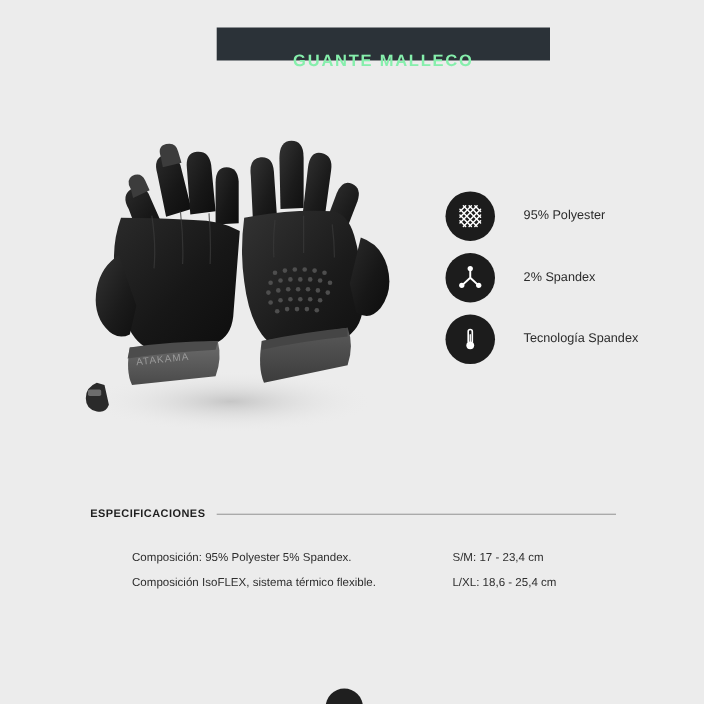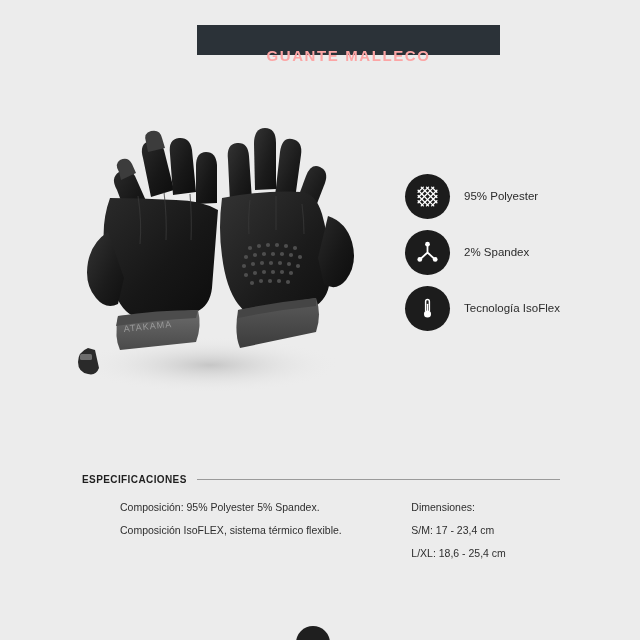--- a/index.html
+++ b/index.html
@@ -28,21 +28,21 @@
     top: 25px;
     left: 197px;
     width: 303px;
     height: 30px;
     background: #2b3238;
     display: flex;
     align-items: center;
     justify-content: center;
   }
   .title-bar .title-text {
-    color: #fca5a5;
+    color: #86efac;
     font-size: 15px;
     letter-spacing: 1.6px;
     font-weight: bold;
     margin-top: 30px;
   }
 
   
   .product-area {
     position: absolute;
     top: 120px;
@@ -75,29 +75,29 @@
     width: 45px;
     height: 45px;
     border-radius: 50%;
     background: #1c1c1c;
     display: flex;
     align-items: center;
     justify-content: center;
     flex: 0 0 45px;
   }
   .feature-label {
-    margin-left: 14px;
+    margin-left: 26px;
     font-size: 11.5px;
     color: #2b2b2b;
   }
 
   
   .spec-head {
     position: absolute;
-    top: 474px;
+    top: 462px;
     left: 82px;
     width: 478px;
     display: flex;
     align-items: center;
   }
   .spec-head .spec-title {
     font-size: 10px;
     font-weight: bold;
     letter-spacing: 0.4px;
     color: #1f1f1f;
@@ -296,37 +296,36 @@
     <div class="feature-row">
       <div class="feature-icon">
         <svg width="25" height="25" viewBox="0 0 24 24">
           <g stroke="#ffffff" stroke-width="1.4" fill="none" stroke-linecap="round">
             <path d="M10.2 14.2 V5.2 a1.8 1.8 0 0 1 3.6 0 V14.2"></path>
             <circle cx="12" cy="17.2" r="3.4" fill="#ffffff" stroke="none"></circle>
             <path d="M12 8 V15.5" stroke-width="1.2"></path>
           </g>
         </svg>
       </div>
-      <div class="feature-label">Tecnología IsoFlex</div>
+      <div class="feature-label">Tecnología Spandex</div>
     </div>
 
   </div>
 
   <div class="spec-head">
     <span class="spec-title">ESPECIFICACIONES</span>
     <span class="spec-rule"></span>
   </div>
 
   <div class="spec-body">
     <div class="spec-col-left">
       <div class="spec-line">Composición: 95% Polyester 5% Spandex.</div>
       <div class="spec-line">Composición IsoFLEX, sistema térmico flexible.</div>
     </div>
     <div class="spec-col-right">
-      <div class="spec-line">Dimensiones:</div>
       <div class="spec-line">S/M: 17 - 23,4 cm</div>
       <div class="spec-line">L/XL: 18,6 - 25,4 cm</div>
     </div>
   </div>
 
   <div class="bottom-badge"></div>
 
 </div>
 
 </body></html>

